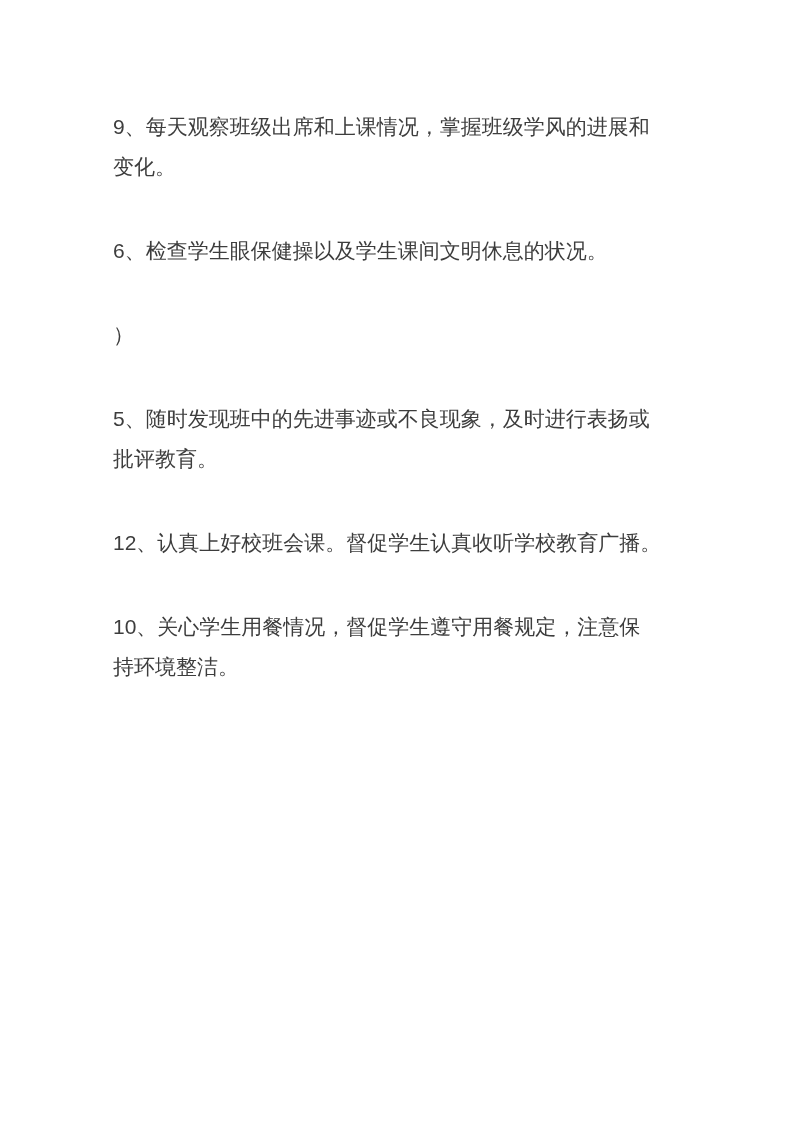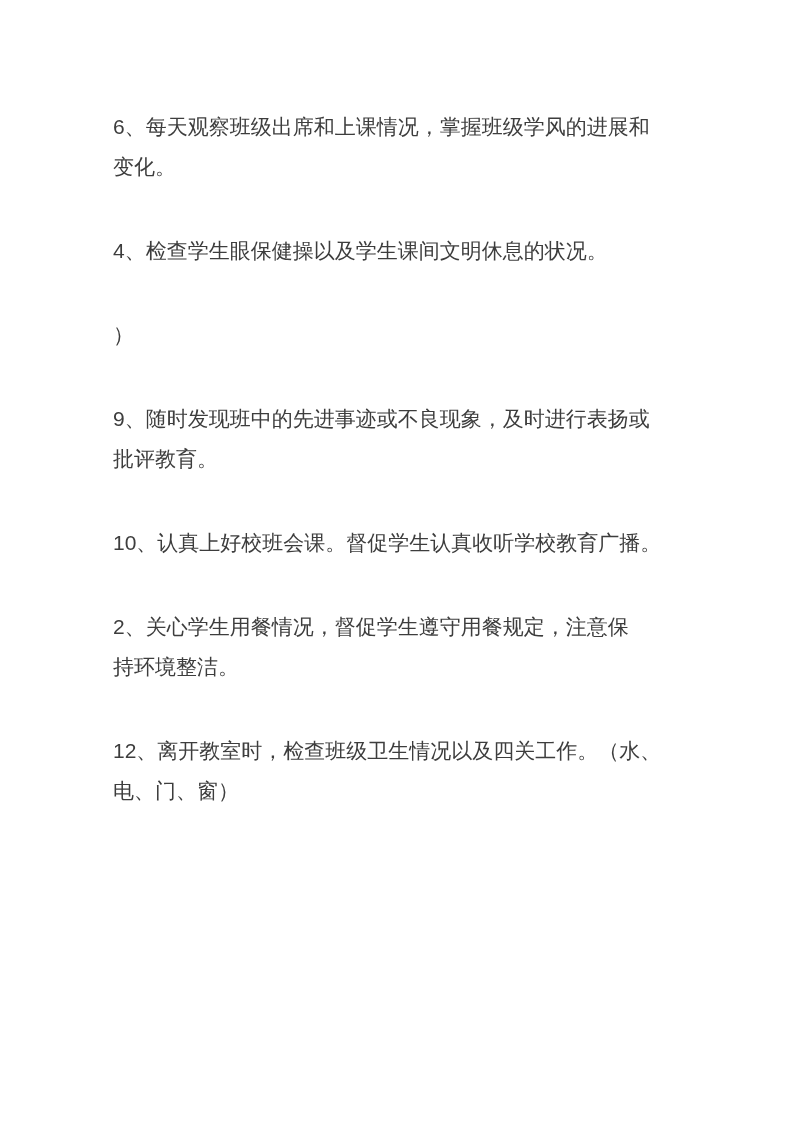--- a/index.html
+++ b/index.html
@@ -31,25 +31,23 @@
     white-space: pre-line;
     text-align: left;
     word-break: break-all;
   }
 </style>
 </head>
 <body>
 
 <div class="doc-page">
   <div class="doc-content">
-    <p class="doc-para">6、每天观察班级出席和上课情况，掌握班级学风的进展和
+    <p class="doc-para">9、每天观察班级出席和上课情况，掌握班级学风的进展和
 变化。</p>
-    <p class="doc-para">4、检查学生眼保健操以及学生课间文明休息的状况。</p>
+    <p class="doc-para">6、检查学生眼保健操以及学生课间文明休息的状况。</p>
     <p class="doc-para">）</p>
-    <p class="doc-para">9、随时发现班中的先进事迹或不良现象，及时进行表扬或
+    <p class="doc-para">5、随时发现班中的先进事迹或不良现象，及时进行表扬或
 批评教育。</p>
-    <p class="doc-para">10、认真上好校班会课。督促学生认真收听学校教育广播。</p>
-    <p class="doc-para">2、关心学生用餐情况，督促学生遵守用餐规定，注意保
+    <p class="doc-para">12、认真上好校班会课。督促学生认真收听学校教育广播。</p>
+    <p class="doc-para">10、关心学生用餐情况，督促学生遵守用餐规定，注意保
 持环境整洁。</p>
-    <p class="doc-para">12、离开教室时，检查班级卫生情况以及四关工作。（水、
-电、门、窗）</p>
   </div>
 </div>
 
 </body></html>

